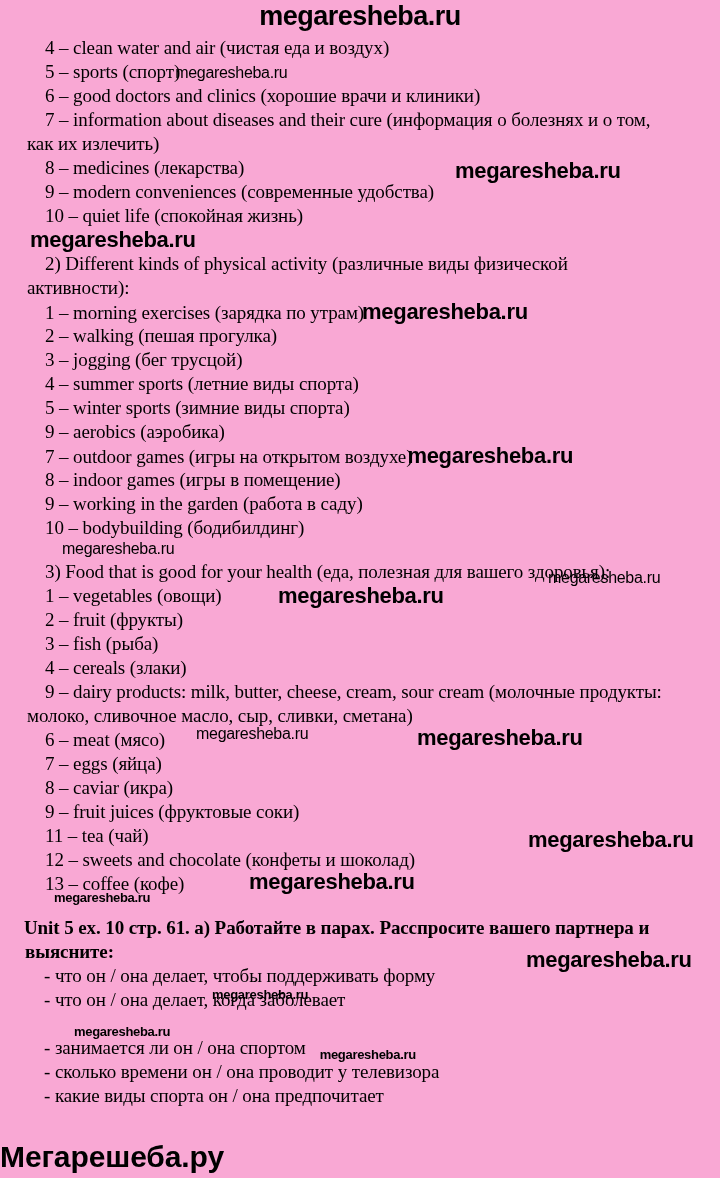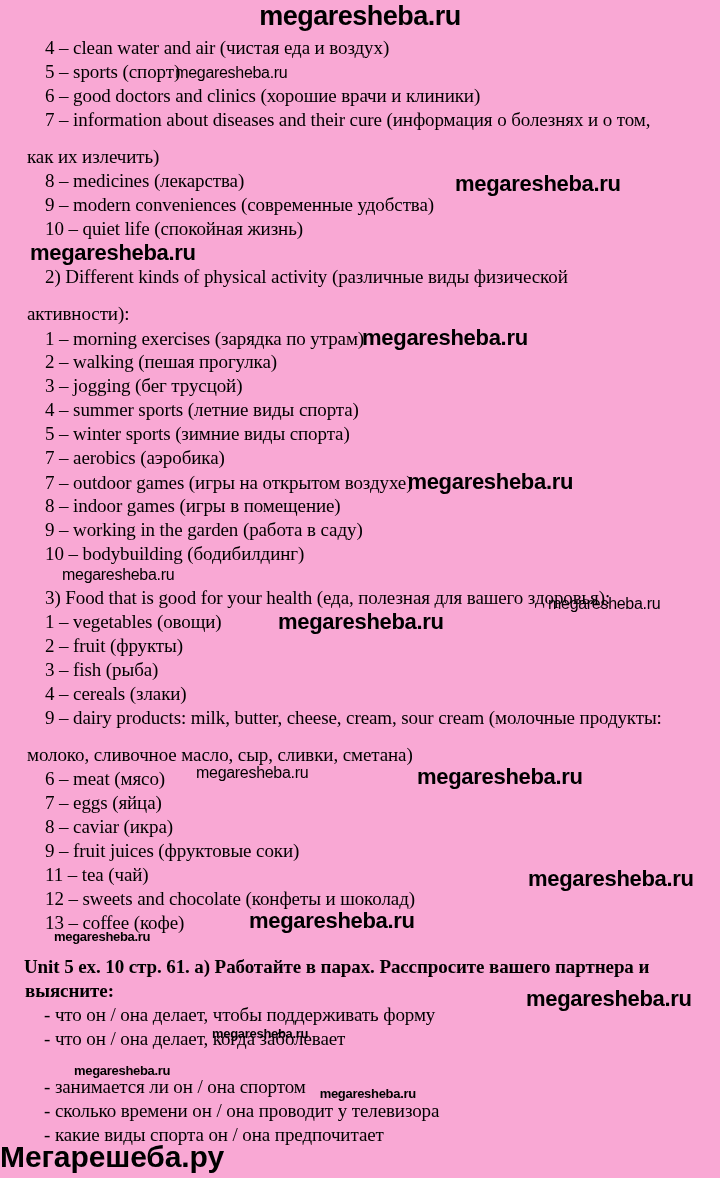--- a/index.html
+++ b/index.html
@@ -12,21 +12,21 @@
     height:36px;line-height:33px;text-align:center;
     font-family:"Liberation Sans",sans-serif;font-weight:700;font-size:27px;
     letter-spacing:-0.5px;
   }
   .site-footer{
     position:absolute;left:0;top:1140px;width:100%;
     font-family:"Liberation Sans",sans-serif;font-weight:700;font-size:30px;
   }
   .line{position:relative;height:24px;line-height:24px;white-space:nowrap;}
   .line.item{padding-left:45px;}
-  .line.cont{padding-left:27px;margin-top:13px;}
+  .line.cont{padding-left:27px;}
   .line.head{padding-left:24px;font-weight:700;}
   .line.head-cont{padding-left:25px;font-weight:700;}
   .line.bullet{padding-left:44px;}
   .line.spacer{height:20px;}
   .line.wmline-bold{
     font-family:"Liberation Sans",sans-serif;font-weight:700;font-size:22px;
     padding-left:30px;letter-spacing:-0.3px;
   }
   .line.wmline-small{
     font-family:"Liberation Sans",sans-serif;font-weight:400;font-size:16px;
@@ -53,21 +53,21 @@
       <div class="line item"><span>9 – modern conveniences (современные удобства)</span></div>
       <div class="line item"><span>10 – quiet life (спокойная жизнь)</span></div>
       <div class="line wmline-bold"><span>megaresheba.ru</span></div>
       <div class="line item"><span>2) Different kinds of physical activity (различные виды физической</span></div>
       <div class="line cont"><span>активности):</span></div>
       <div class="line item"><span>1 – morning exercises (зарядка по утрам)</span><span class="wm wm-bold" style="margin-left: -2px;">megaresheba.ru</span></div>
       <div class="line item"><span>2 – walking (пешая прогулка)</span></div>
       <div class="line item"><span>3 – jogging (бег трусцой)</span></div>
       <div class="line item"><span>4 – summer sports (летние виды спорта)</span></div>
       <div class="line item"><span>5 – winter sports (зимние виды спорта)</span></div>
-      <div class="line item"><span>7 – aerobics (аэробика)</span></div>
+      <div class="line item"><span>9 – aerobics (аэробика)</span></div>
       <div class="line item"><span>7 – outdoor games (игры на открытом воздухе)</span><span class="wm wm-bold" style="margin-left: -5px;">megaresheba.ru</span></div>
       <div class="line item"><span>8 – indoor games (игры в помещение)</span></div>
       <div class="line item"><span>9 – working in the garden (работа в саду)</span></div>
       <div class="line item"><span>10 – bodybuilding (бодибилдинг)</span></div>
       <div class="line wmline-small"><span>megaresheba.ru</span></div>
       <div class="line item"><span>3) Food that is good for your health (еда, полезная для вашего здоровья):</span></div>
       <div class="line item"><span>1 – vegetables (овощи)</span><span class="wm wm-bold abs" style="left: 278px; top: 0px;">megaresheba.ru</span><span class="wm wm-small abs" style="left: 548px; top: -18px;">megaresheba.ru</span></div>
       <div class="line item"><span>2 – fruit (фрукты)</span></div>
       <div class="line item"><span>3 – fish (рыба)</span></div>
       <div class="line item"><span>4 – cereals (злаки)</span></div>

